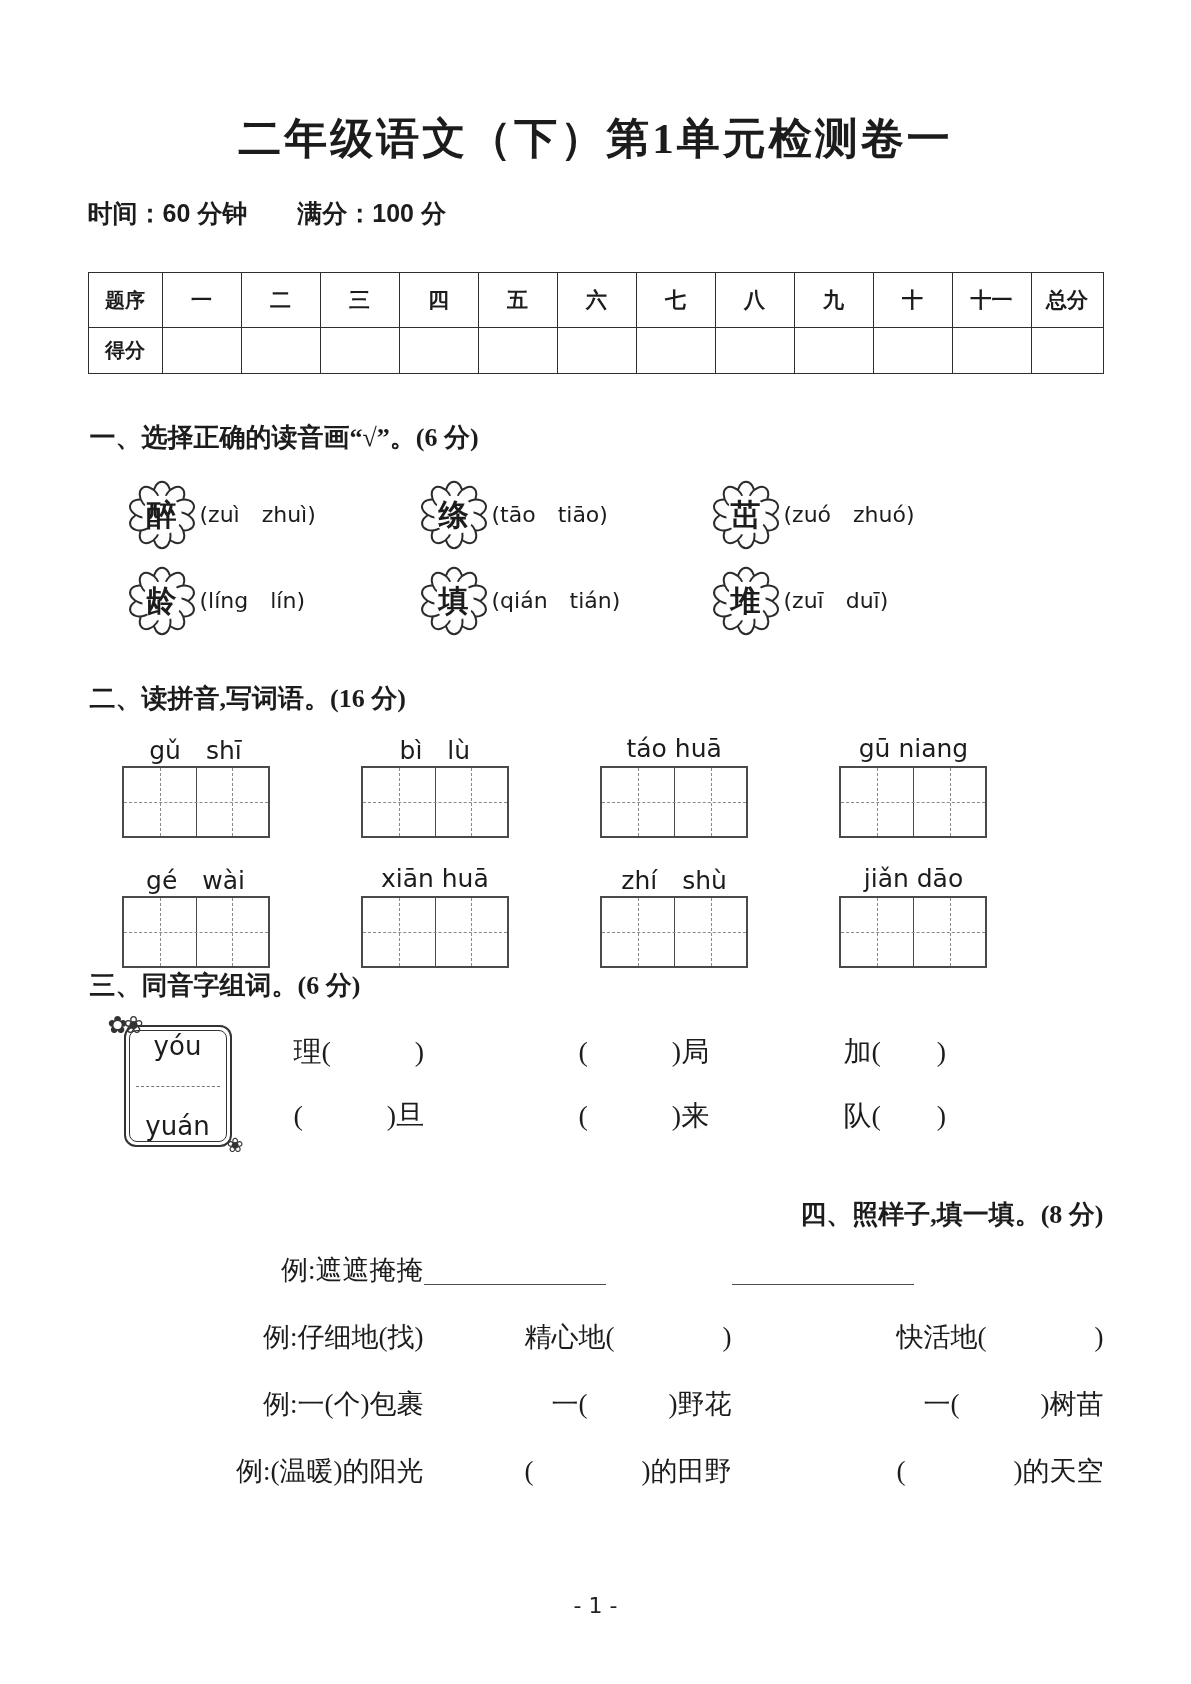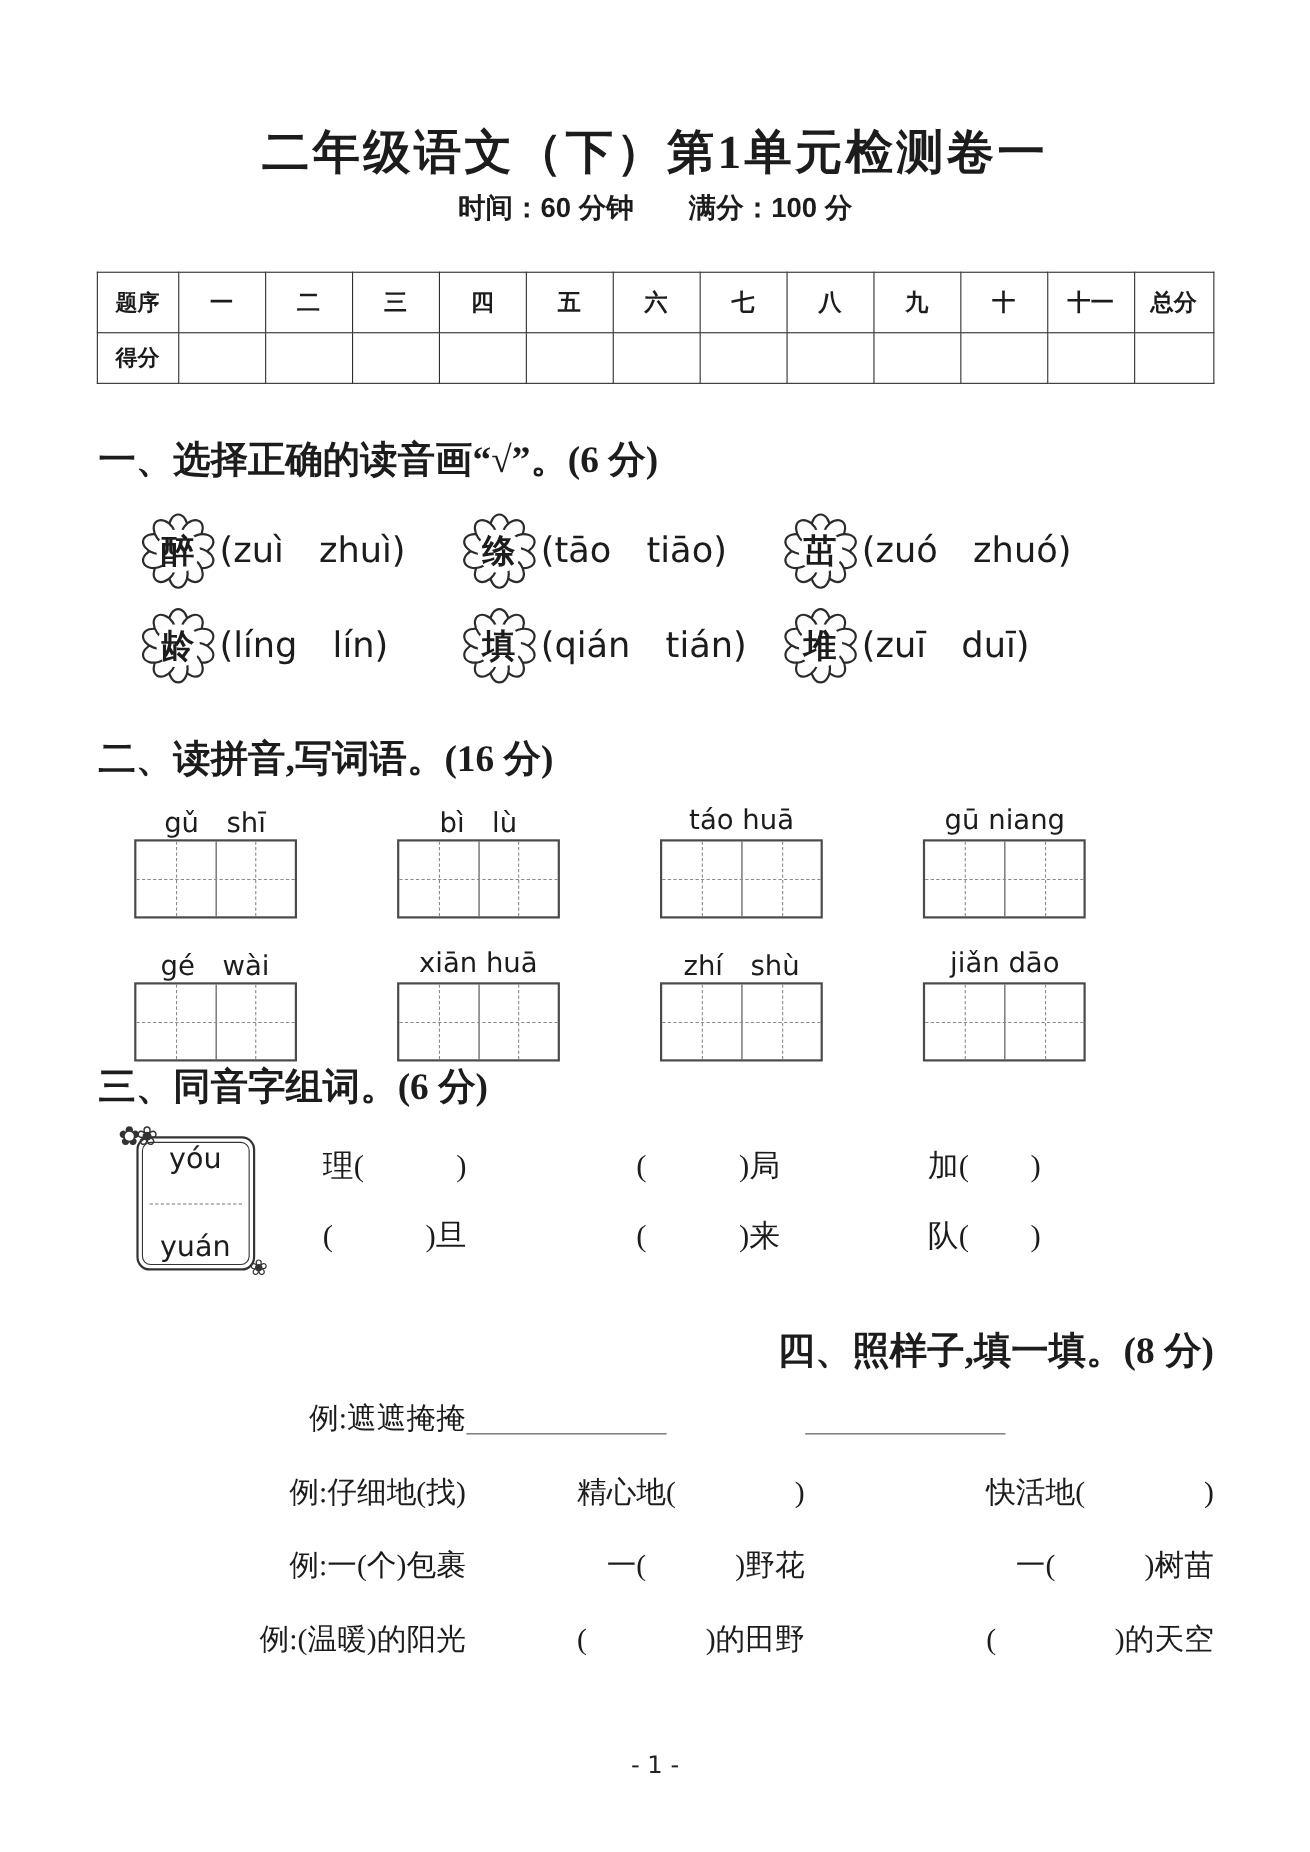--- a/index.html
+++ b/index.html
@@ -7,47 +7,47 @@
   body {
     width:1191px; height:1684px;
     background:#ffffff; color:#1c1c1c;
     font-family:"Liberation Serif","DejaVu Serif",serif;
     overflow:hidden; position:relative;
   }
   .sheet { width:1016px; margin:0 auto; padding-top:110px; position:relative; }
 
   
   .title { text-align:center; font-size:43px; font-weight:bold; letter-spacing:3px; }
-  .subtitle { text-align:center; font-size:25px; font-weight:600; margin-top:4px;
+  .subtitle { text-align:left; font-size:25px; font-weight:600; margin-top:29px;
               font-family:"Liberation Sans","DejaVu Sans",sans-serif; }
 
   
   table.score { border-collapse:collapse; width:100%; margin-top:42px; table-layout:fixed; }
   table.score td, table.score th {
     border:1.6px solid #2e2e2e; text-align:center; vertical-align:middle;
     font-size:21px; font-weight:bold; padding:0;
   }
   table.score tr.r1 td, table.score tr.r1 th { height:55px; }
   table.score tr.r2 td, table.score tr.r2 th { height:46px; }
   table.score th.lab { width:74px; font-size:20px; }
   table.score td.last { width:72px; }
 
   
-  .sec-h { font-size:34px; font-weight:bold; margin-left:2px; }
+  .sec-h { font-size:26px; font-weight:bold; margin-left:2px; }
   .h1 { margin-top:46px; } .h2 { margin-top:44px; } .h3 { } .h4 { margin-top:50px;text-align:right; }
 
   
   .flower-row { display:flex; align-items:center; margin-left:38px; margin-top:24px; gap:0; }
   .flower-item { display:flex; align-items:center; width:292px; }
   .flower-wrap { position:relative; width:72px; height:72px; flex:0 0 auto; }
   .flower-wrap svg { width:72px; height:72px; display:block; }
   .fchar { position:absolute; left:0; top:0; width:72px; height:72px;
            display:flex; align-items:center; justify-content:center;
            font-size:30px; font-weight:bold; }
-  .foptions { font-size:32px; font-family:"DejaVu Sans","Liberation Sans",sans-serif; margin-left:2px; }
+  .foptions { font-size:22px; font-family:"DejaVu Sans","Liberation Sans",sans-serif; margin-left:2px; }
 
   
   .py-row { display:flex; justify-content:space-between; width:866px; margin-left:34px; margin-top:18px;gap:40px; }
   .py-row.second { margin-top:26px; }
   .wgroup { width:148px; }
   .pinyin { text-align:center; font-size:25px; height:32px;
             font-family:"DejaVu Sans","Liberation Sans",sans-serif; }
   .writebox { display:flex; position:relative; border:2px solid #4a4a4a; width:148px; height:72px; background:#fff; }
   .wcell { width:72px; height:100%; position:relative; }
   .wcell + .wcell { border-left:1.6px solid #4a4a4a; }

